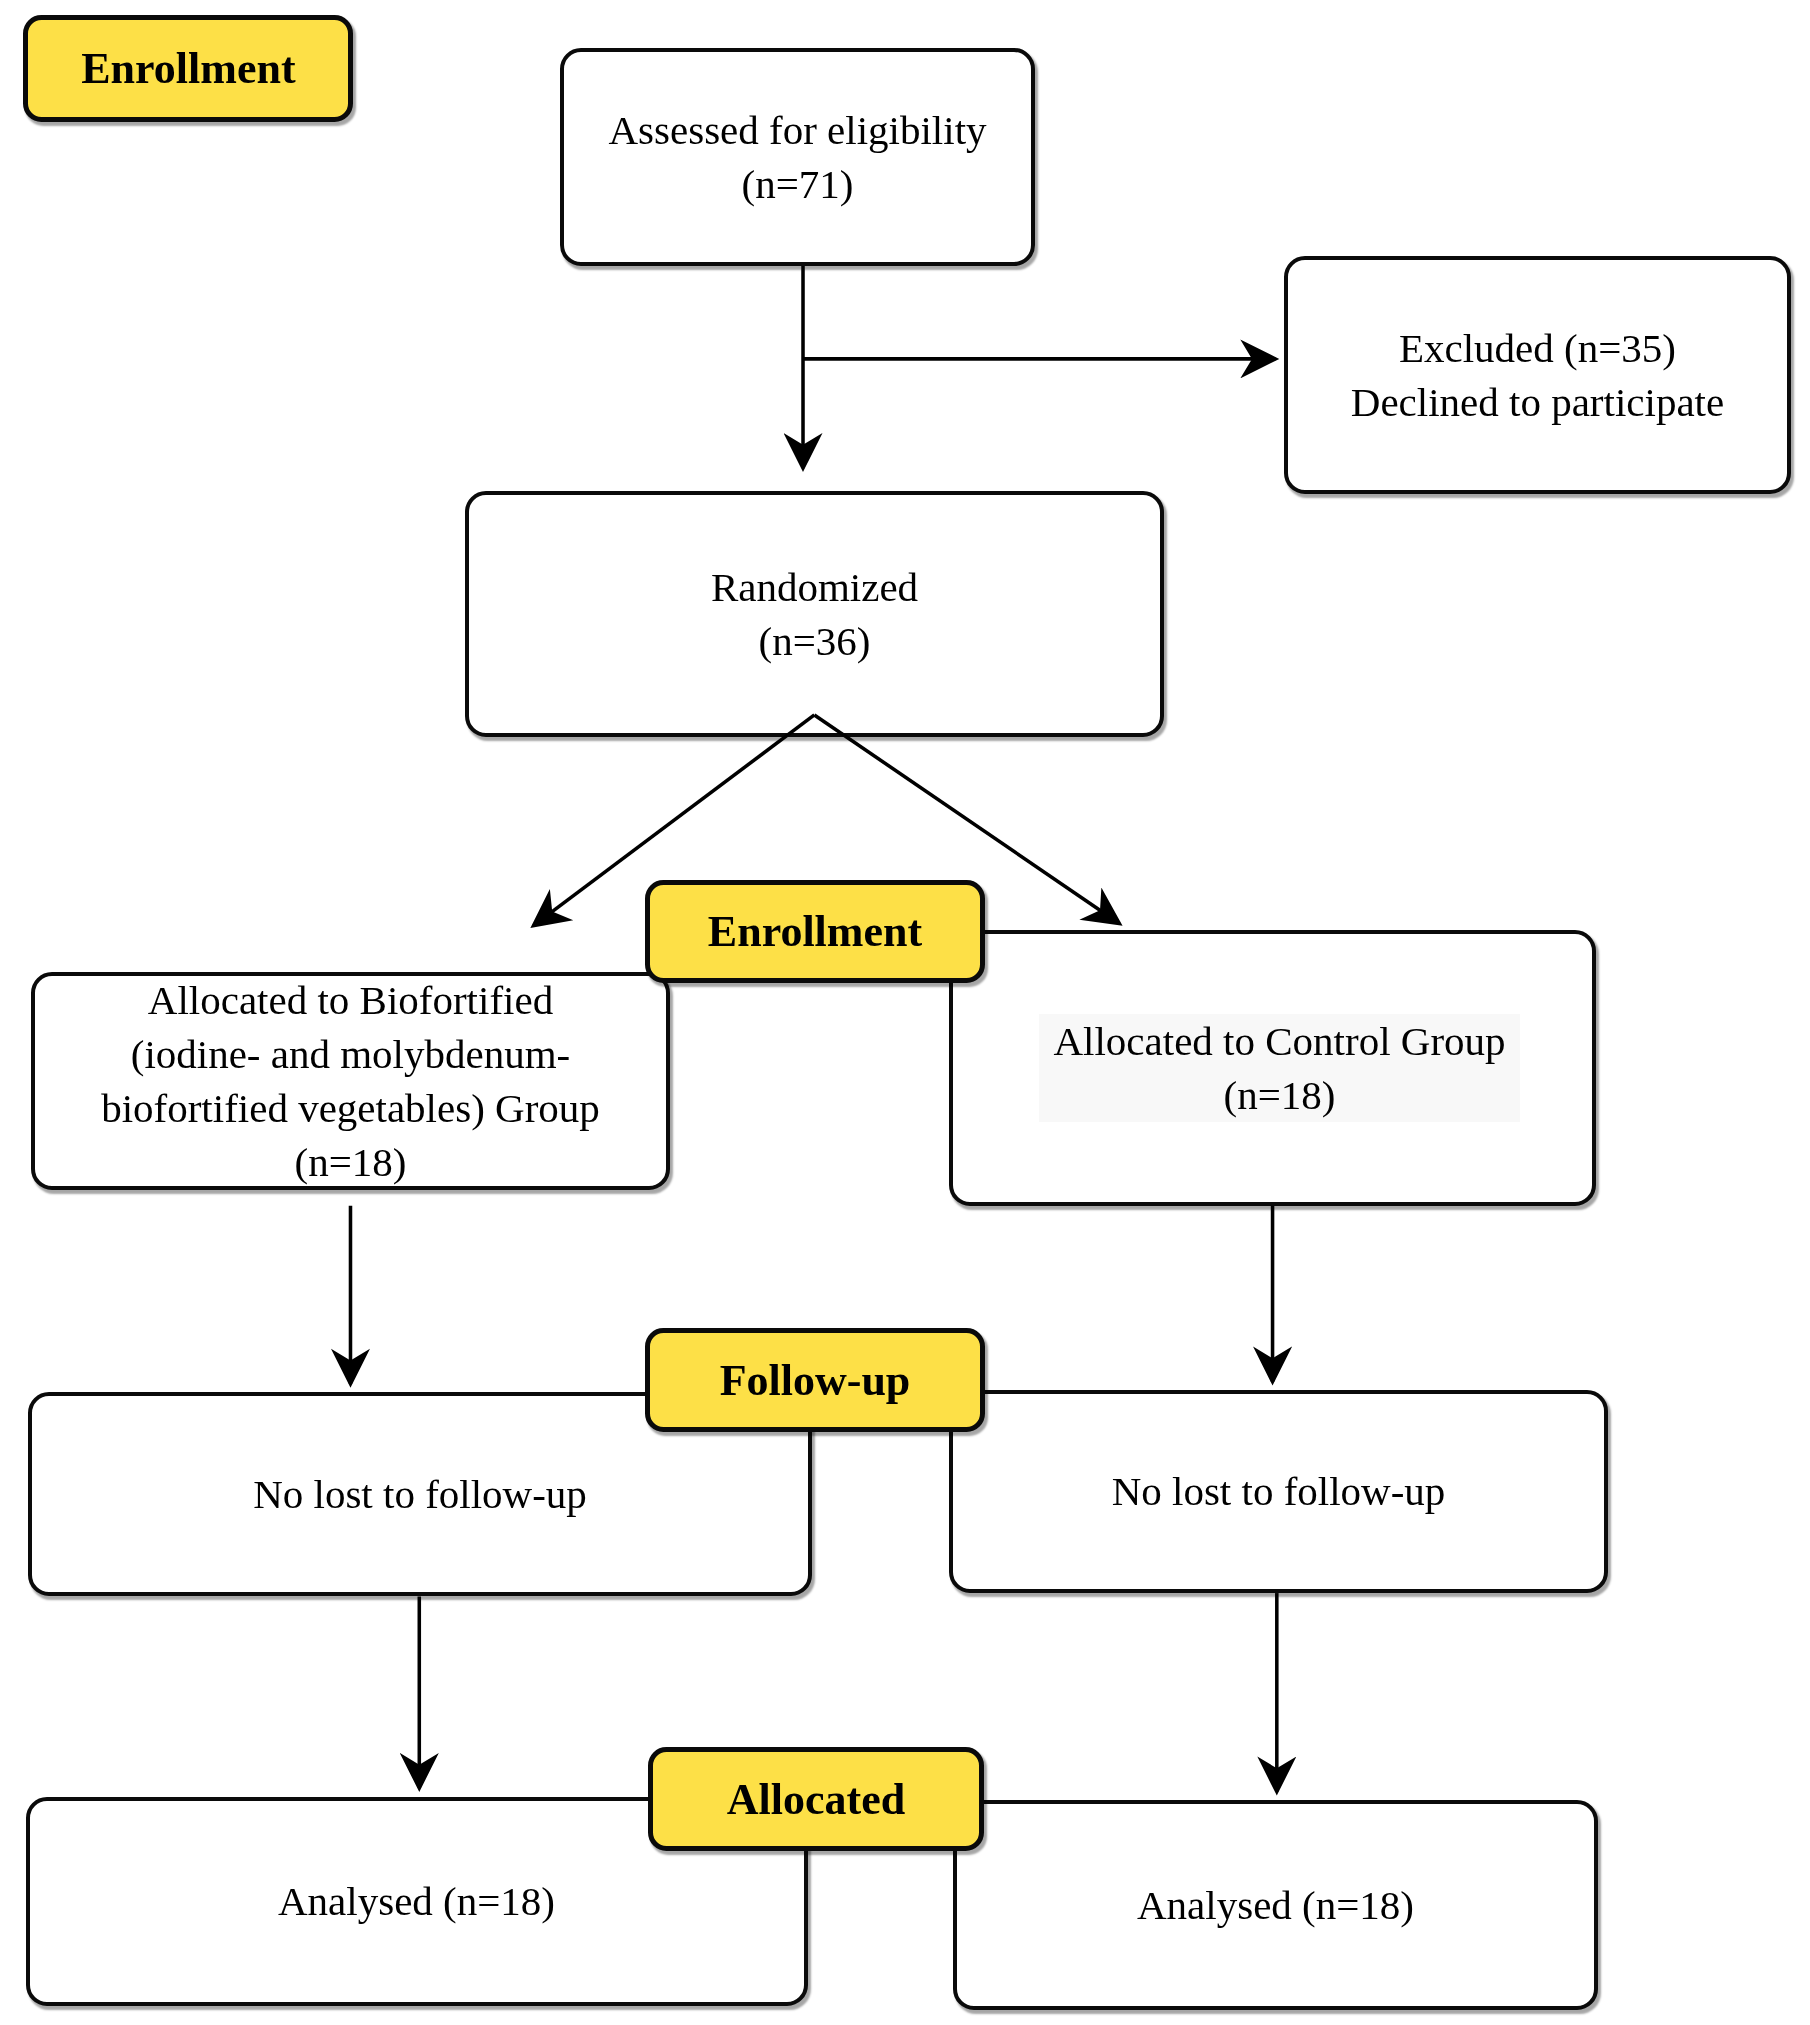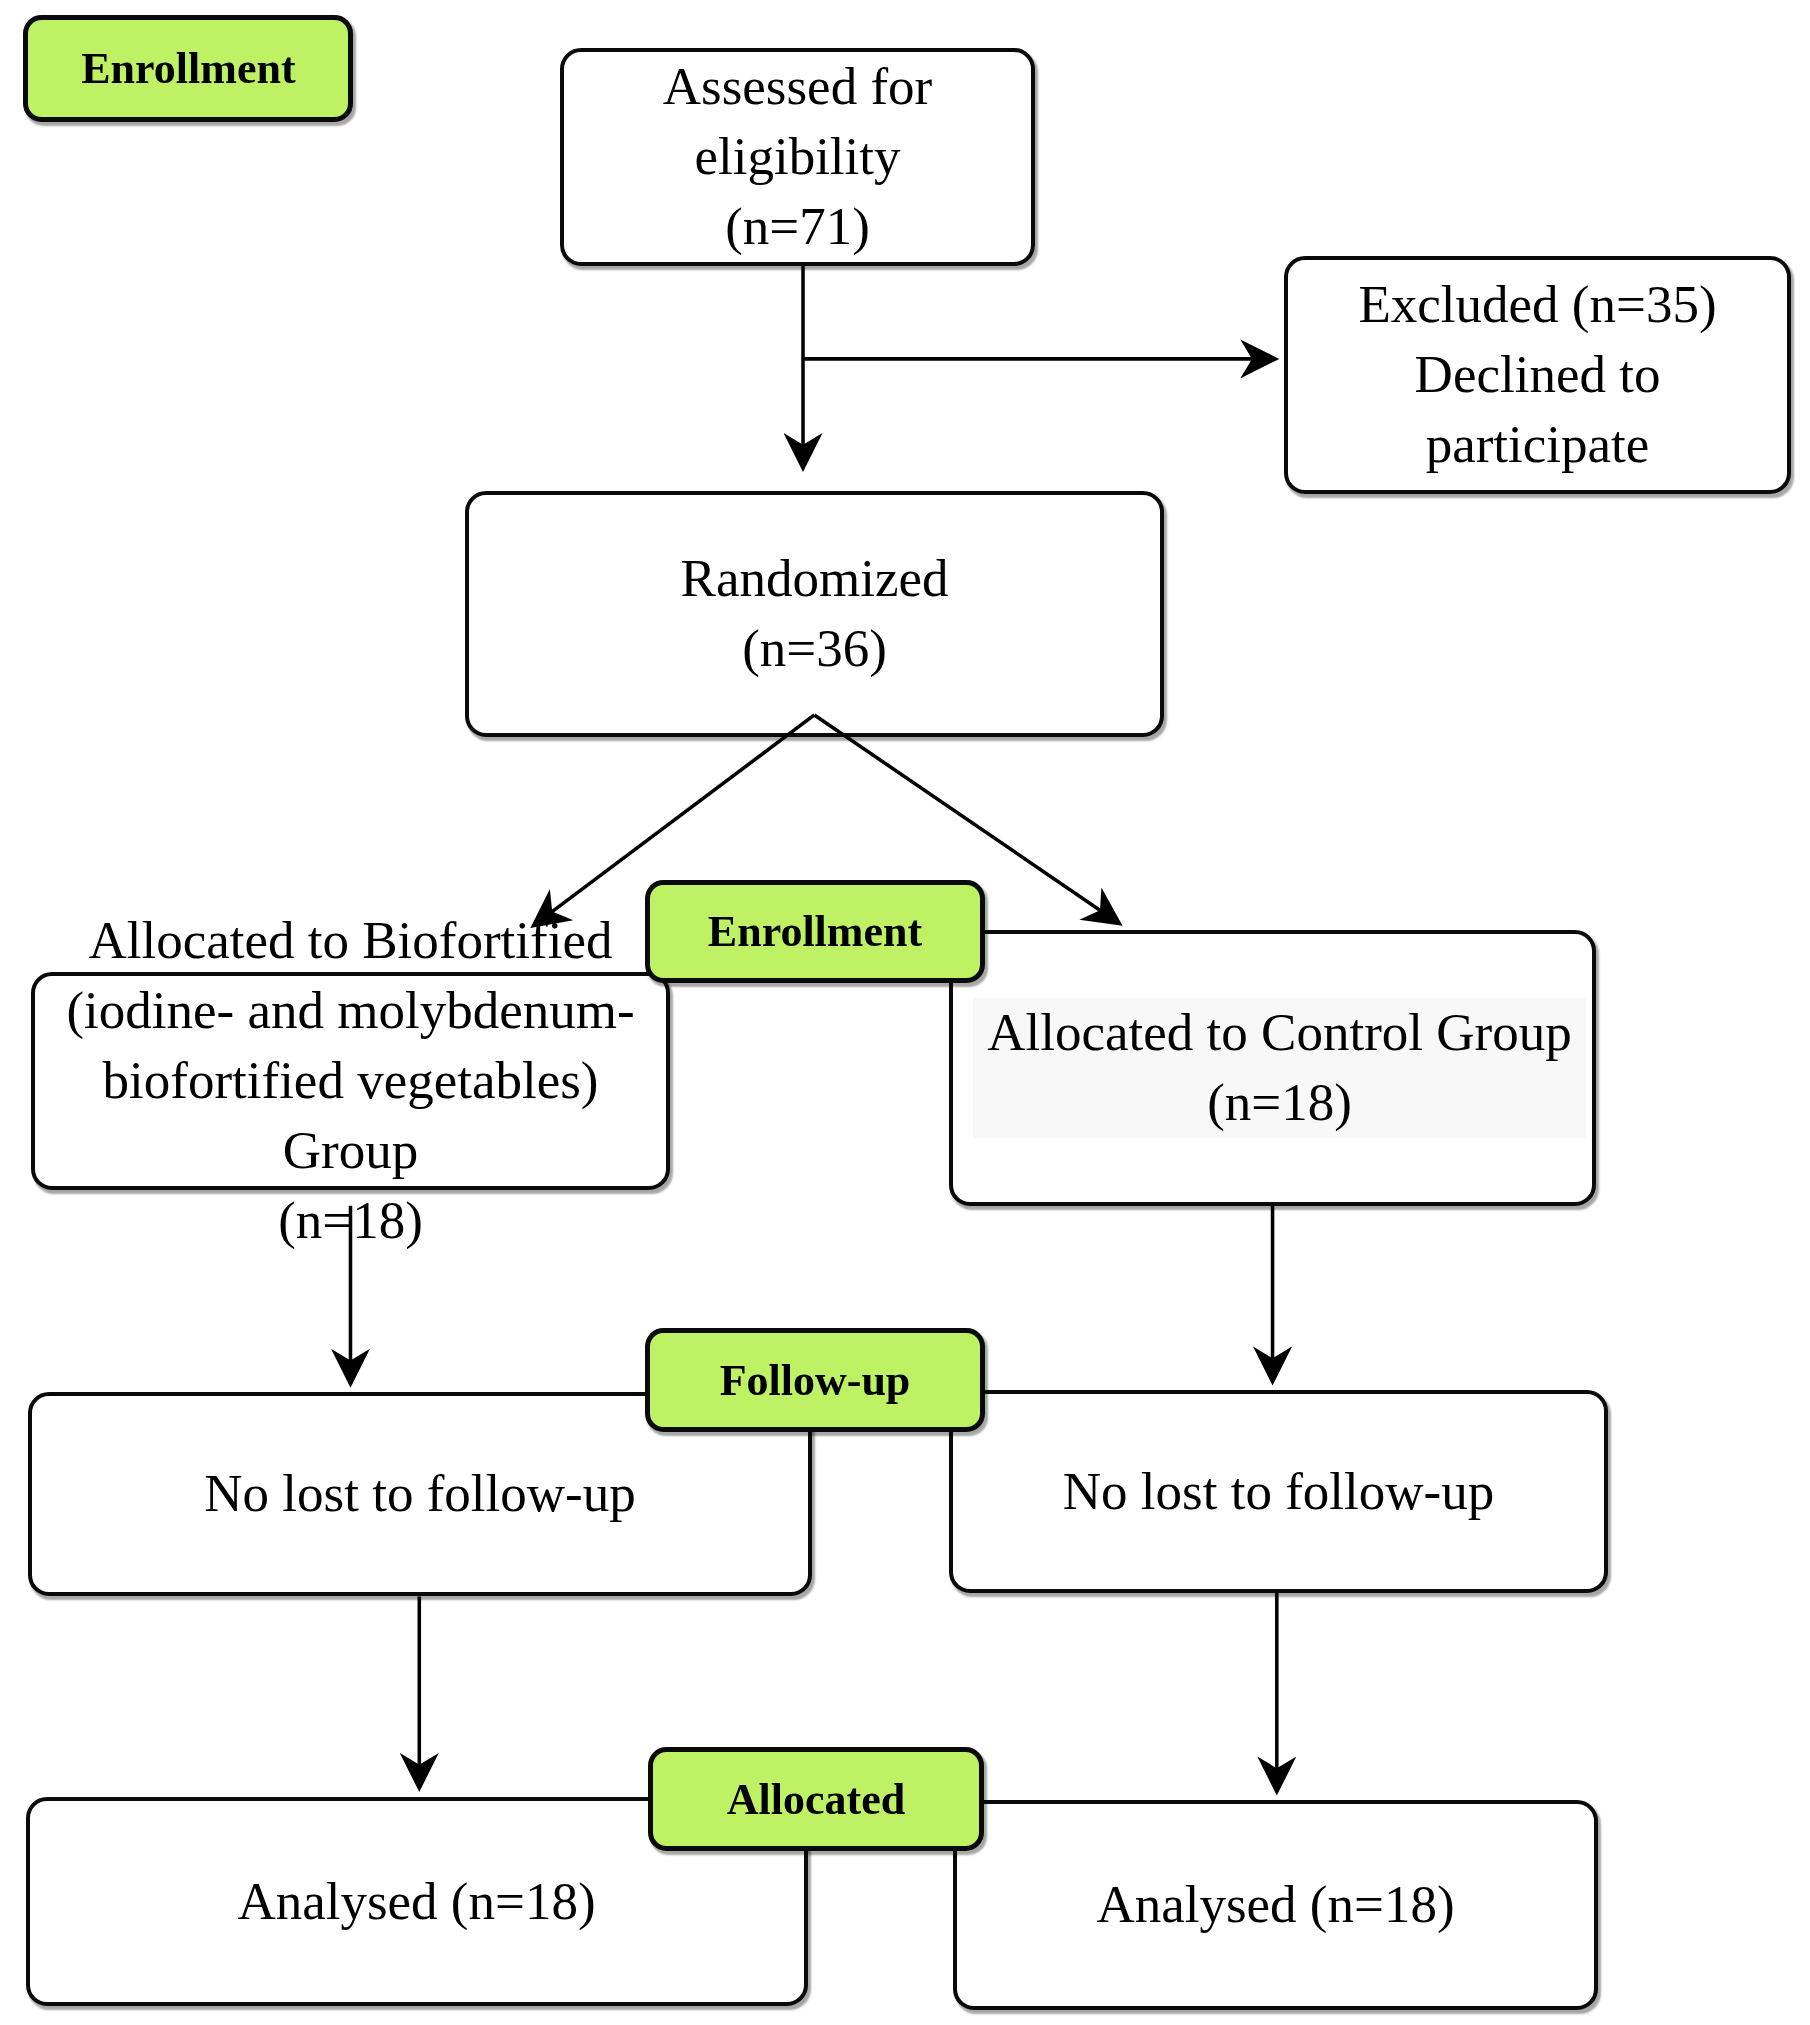--- a/index.html
+++ b/index.html
@@ -25,33 +25,33 @@
     background:#ffffff;
     display:flex;
     align-items:center;
     justify-content:center;
     text-align:center;
     z-index:1;
     box-shadow:2.1px 3.5px 2.1px rgba(0,0,0,0.35);
   }
   .node .txt{
     white-space:pre-line;
-    font-size:53px;
+    font-size:41px;
     line-height:1.32;
     padding:0 14px;
   }
   .node .txt.hl{
     background:#f8f8f8;
   }
   .stage{
     position:absolute;
     box-sizing:border-box;
     border:5px solid #0a0a0a;
     border-radius:18.4px;
-    background:#bef264;
+    background:#fde047;
     display:flex;
     align-items:center;
     justify-content:center;
     text-align:center;
     z-index:3;
     box-shadow:2.1px 3.5px 2.1px rgba(0,0,0,0.35);
   }
   .stage .txt{
     font-weight:bold;
     font-size:44px;

